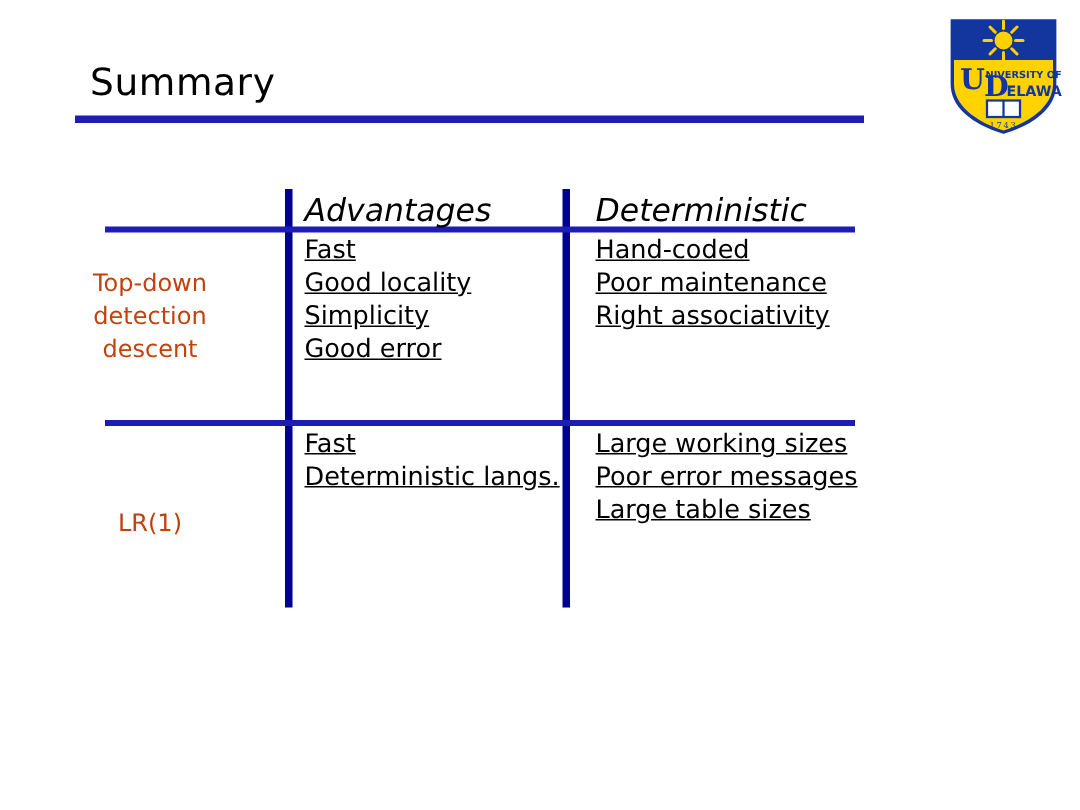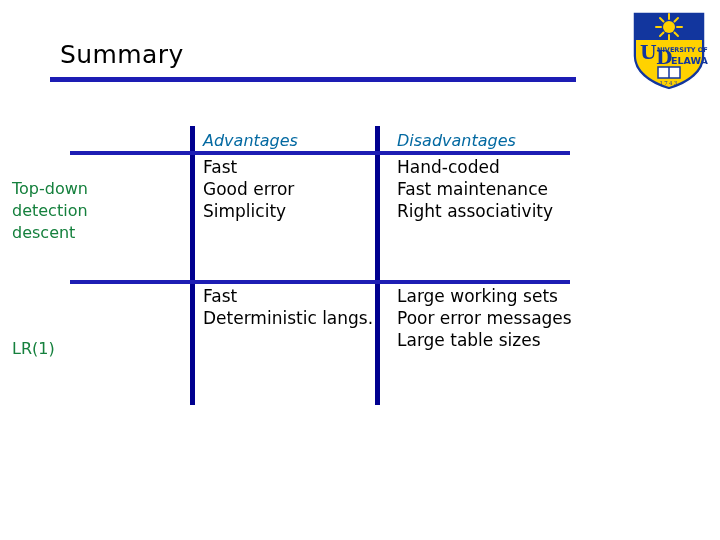--- a/index.html
+++ b/index.html
@@ -79,48 +79,49 @@
     height: 4px;
     background: #1d1db4;
   }
   #hline-1 { top: 151px; }
   #hline-2 { top: 280px; }
 
   .col-header {
     position: absolute;
     font-family: "DejaVu Sans", sans-serif;
     font-style: italic;
-    font-size: 16px;
-    color: #0369a1;
+    font-size: 21px;
+    color: #000000;
     white-space: nowrap;
     line-height: 21px;
   }
   #header-advantages { left: 203px; top: 130px; }
   #header-disadvantages { left: 397px; top: 130px; }
 
   .row-label {
     position: absolute;
     width: 176px;
     left: 12px;
-    text-align: left;
+    text-align: center;
     font-family: "DejaVu Sans", sans-serif;
     font-size: 16px;
-    color: #15803d;
+    color: #c2410c;
     line-height: 22px;
   }
   #label-row-0 { top: 178px; }
   #label-row-1 { top: 338px; }
 
   .cell-list {
     position: absolute;
     font-family: "DejaVu Sans", sans-serif;
     font-size: 17px;
     color: #000000;
     line-height: 22px;
     white-space: nowrap;
+    text-decoration: underline;
   }
   .cell-list .line { display: block; }
 
   #cell-0-adv { left: 203px; top: 156px; }
   #cell-0-dis { left: 397px; top: 156px; }
   #cell-1-adv { left: 203px; top: 285px; }
   #cell-1-dis { left: 397px; top: 285px; }
 </style>
 </head>
 <body>
@@ -162,47 +163,48 @@
   </div>
 
   <div id="table">
 
     <div class="vline" id="vline-1"></div>
     <div class="vline" id="vline-2"></div>
     <div class="hline" id="hline-1"></div>
     <div class="hline" id="hline-2"></div>
 
     <div class="col-header" id="header-advantages">Advantages</div>
-    <div class="col-header" id="header-disadvantages">Disadvantages</div>
+    <div class="col-header" id="header-disadvantages">Deterministic</div>
 
     <div class="row-label" id="label-row-0">
       <span>Top-down</span><br>
       <span>detection</span><br>
       <span>descent</span>
     </div>
 
     <div class="row-label" id="label-row-1">LR(1)</div>
 
     <div class="cell-list" id="cell-0-adv">
       <span class="line">Fast</span>
+      <span class="line">Good locality</span>
+      <span class="line">Simplicity</span>
       <span class="line">Good error</span>
-      <span class="line">Simplicity</span>
     </div>
 
     <div class="cell-list" id="cell-0-dis">
       <span class="line">Hand-coded</span>
-      <span class="line">Fast maintenance</span>
+      <span class="line">Poor maintenance</span>
       <span class="line">Right associativity</span>
     </div>
 
     <div class="cell-list" id="cell-1-adv">
       <span class="line">Fast</span>
       <span class="line">Deterministic langs.</span>
     </div>
 
     <div class="cell-list" id="cell-1-dis">
-      <span class="line">Large working sets</span>
+      <span class="line">Large working sizes</span>
       <span class="line">Poor error messages</span>
       <span class="line">Large table sizes</span>
     </div>
 
   </div>
 </div>
 
 </body></html>

